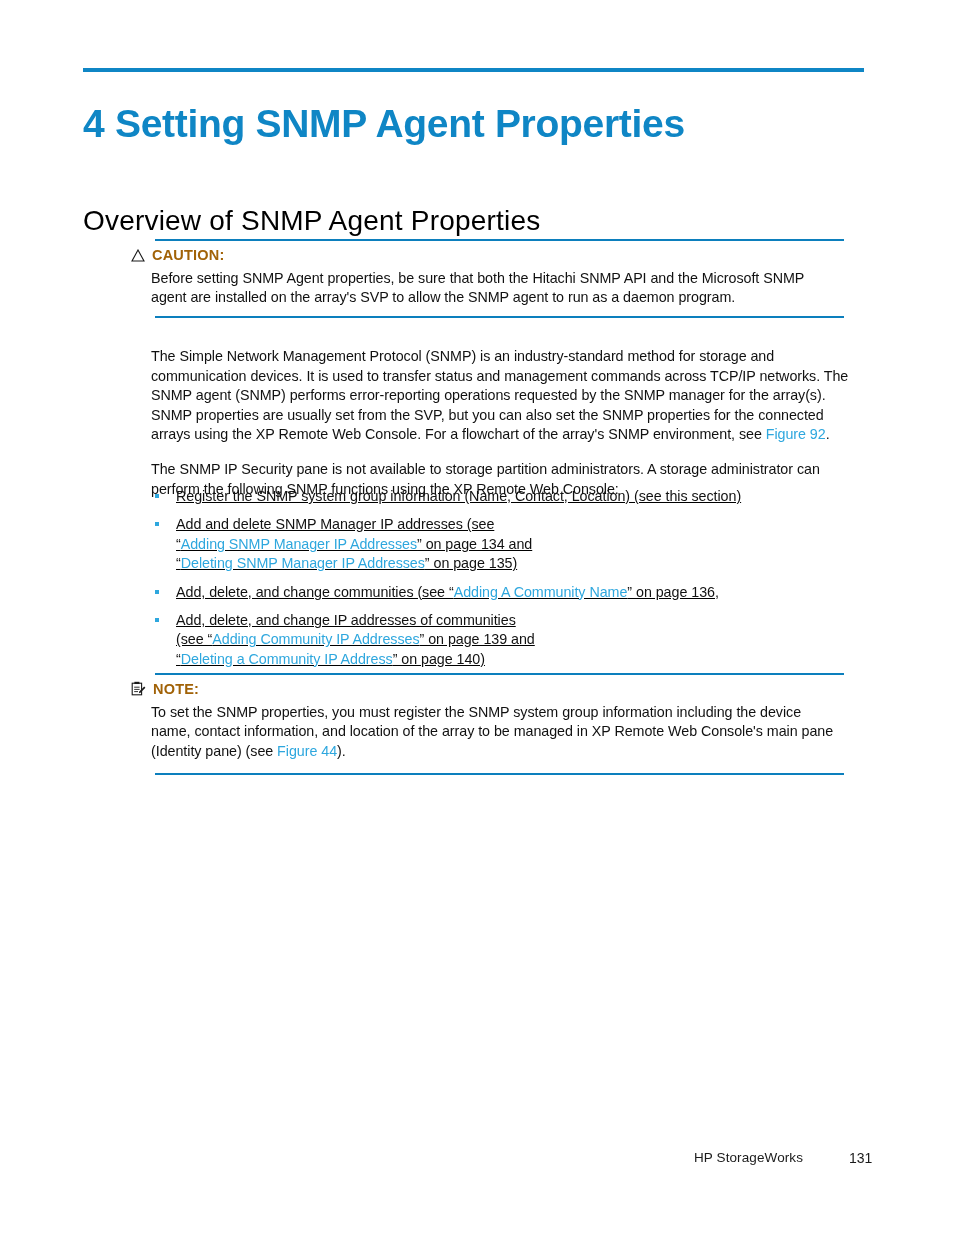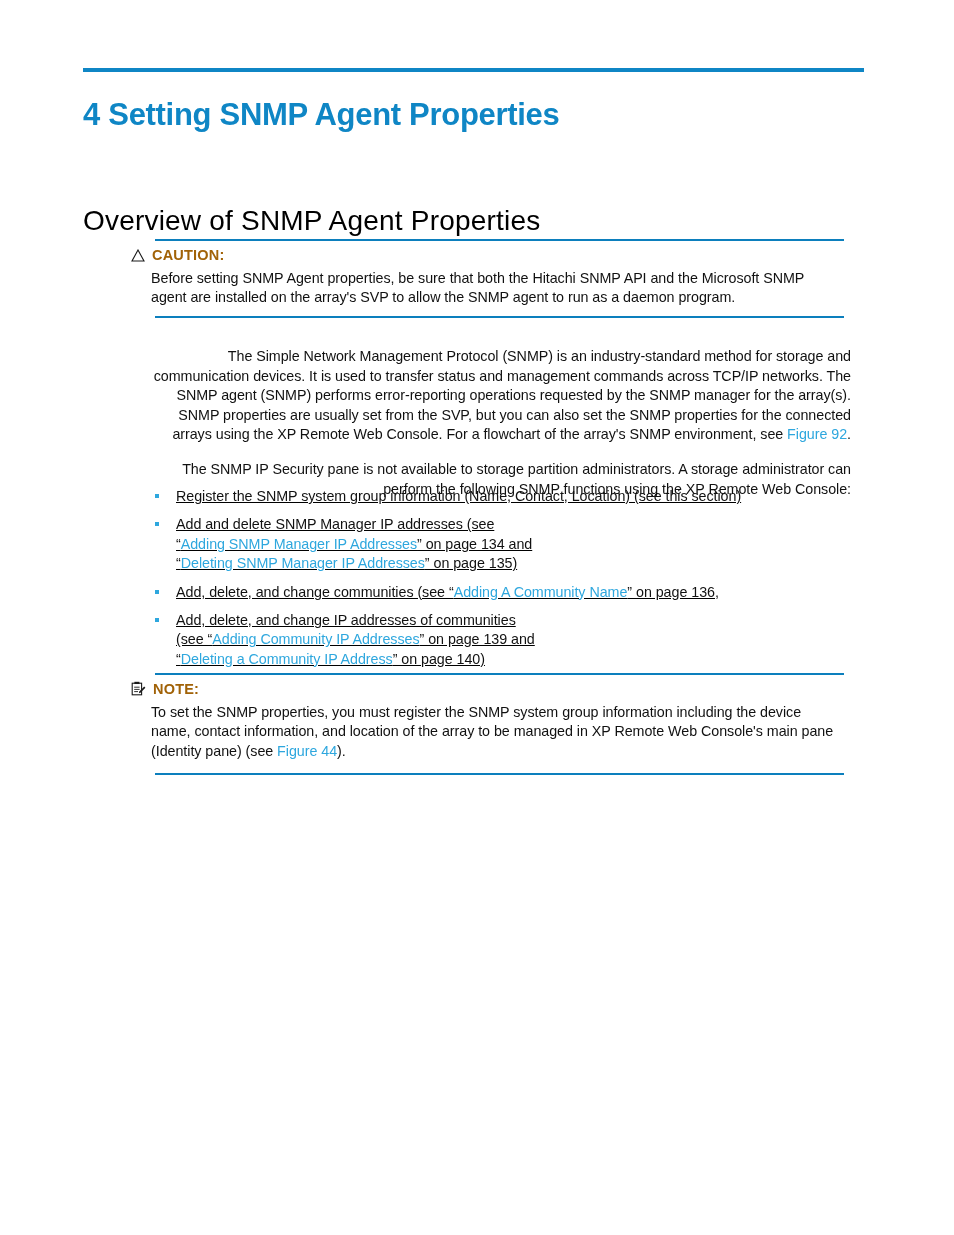--- a/index.html
+++ b/index.html
@@ -31,21 +31,21 @@
     top: 68px;
     width: 781px;
     height: 4px;
     background: #0f86c5;
   }
   .chapter-title {
     position: absolute;
     left: 83px;
     top: 76px;
     width: 800px;
-    font-size: 31px;
+    font-size: 39px;
     font-weight: bold;
     color: #0f86c5;
     letter-spacing: -0.3px;
     line-height: 1.15;
     white-space: nowrap;
   }
 
   
   .section-heading {
     position: absolute;
@@ -119,21 +119,20 @@
 
   
   .para {
     position: absolute;
     left: 151px;
     width: 700px;
     font-size: 14.3px;
     line-height: 19.4px;
     color: #111111;
     letter-spacing: -0.05px;
-    text-align: right;
   }
 
   .lnk { color: #2ea7de; }
 
   
   .bullets {
     position: absolute;
     left: 151px;
     top: 487px;
     width: 700px;
@@ -250,14 +249,18 @@
         </svg>
       </span>
       <span class="label">NOTE:</span>
     </div>
     <div class="body">
       <span>To set the SNMP properties, you must register the SNMP system group information including the device name, contact information, and location of the array to be managed in XP Remote Web Console's main pane (Identity pane) (see </span><span class="lnk">Figure 44</span><span>).</span>
     </div>
     <div class="rule" style="top:100px;"></div>
   </div>
 
+  <div class="footer">
+    <span class="brand">HP StorageWorks</span>
+    <span class="pageno">131</span>
+  </div>
 
 </div>
 
 </body></html>

